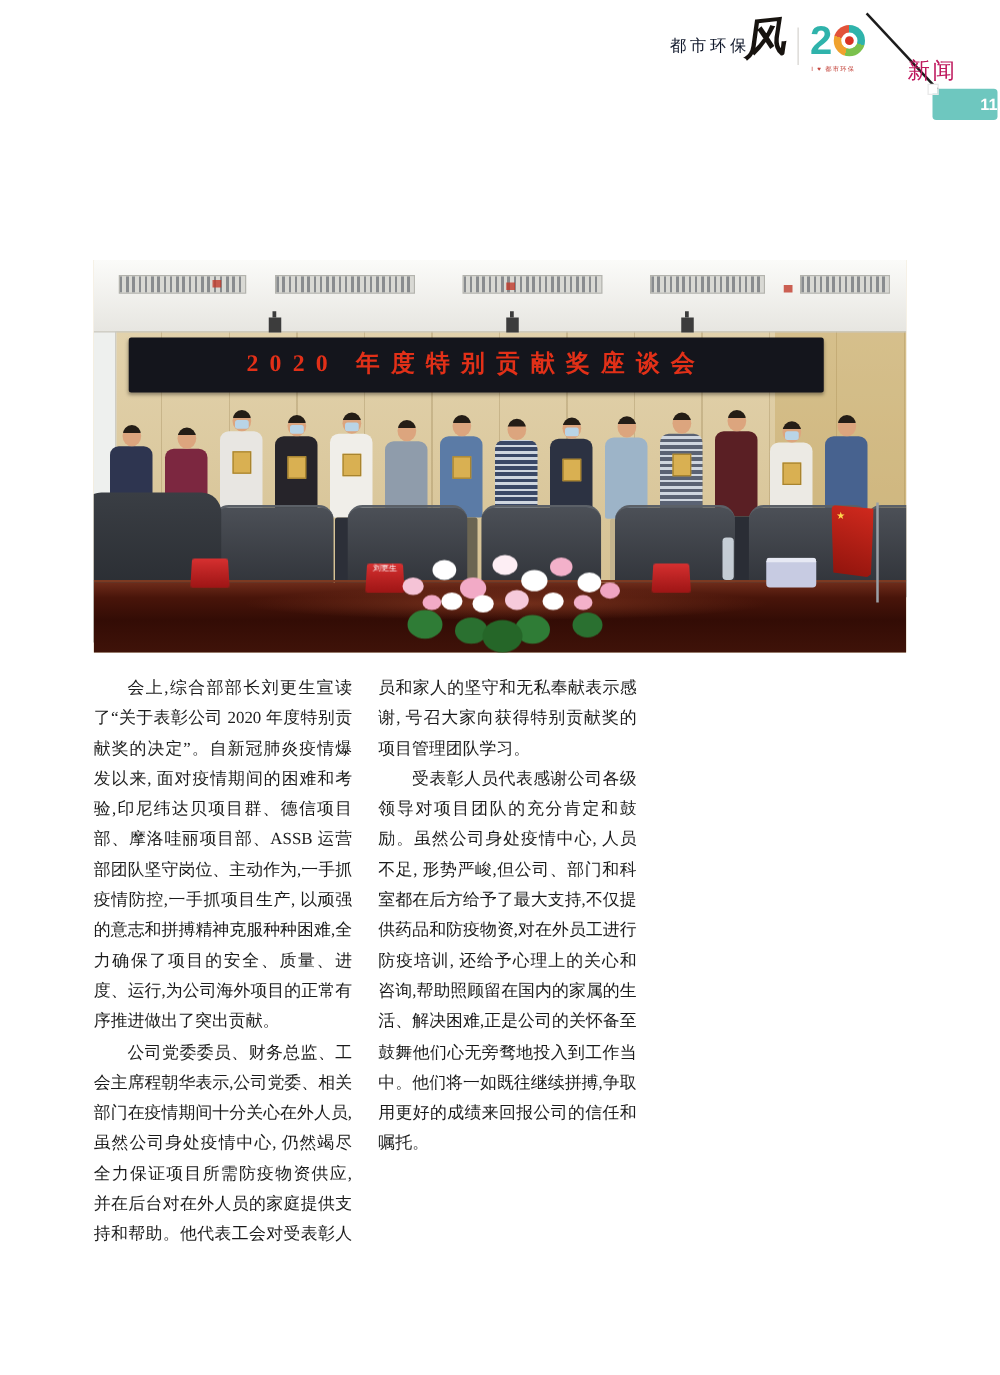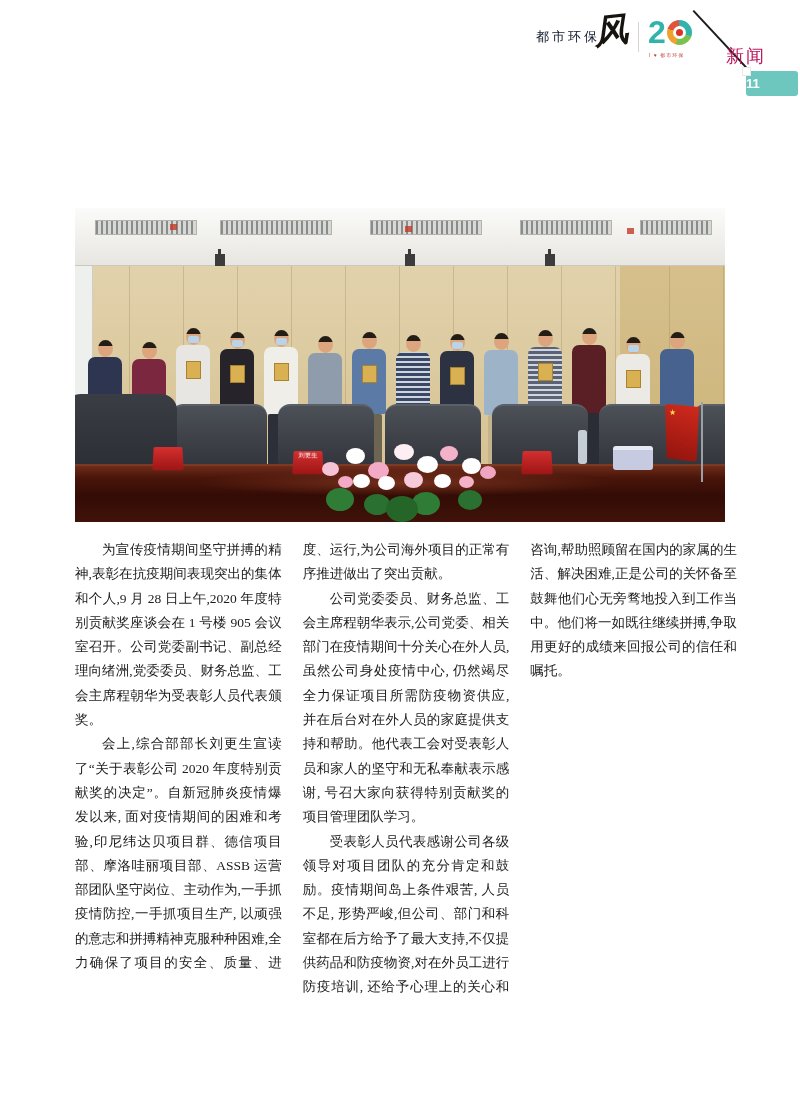--- a/index.html
+++ b/index.html
@@ -22,21 +22,21 @@
   .anniv-zero::before{content:"";position:absolute;left:6px;top:6px;width:13px;height:13px;
               border-radius:50%;background:#fff;}
   .anniv-zero::after{content:"";position:absolute;left:9px;top:9px;width:7px;height:7px;
               border-radius:50%;background:#d93325;}
   .anniv-tagline{position:absolute;left:649px;top:52px;font-size:5px;letter-spacing:1px;color:#c4453c;}
   .diag-line{position:absolute;left:694px;top:10px;width:85px;height:1.6px;background:#1c1c1c;
              transform-origin:0 0;transform:rotate(47deg);}
   .section-label{position:absolute;left:726px;top:24px;font-size:18px;font-weight:normal;
                  letter-spacing:2px;color:#be185d;margin-top:20px;}
   .page-tab{position:absolute;left:746px;top:71px;width:52px;height:25px;background:#6ec7bf;
-            border-radius:3px;color:#fff;font-size:13px;font-weight:bold;text-align:left;
+            border-radius:3px;color:#fff;font-size:13px;font-weight:bold;text-align:right;
             line-height:25px;}
   .tab-corner{position:absolute;left:743px;top:68px;width:7px;height:7px;background:#fff;
               outline:1px solid #e8e8e8;}
 
   
   .article-title{position:absolute;left:75px;top:146px;width:662px;text-align:center;
                  font-size:27px;font-weight:bold;letter-spacing:1px;color:#0e0e0e;}
 
   
   .photo{position:absolute;left:75px;top:208px;width:650px;height:314px;overflow:hidden;
@@ -137,20 +137,21 @@
         <div class="vent" style="left: 565px; width: 70px;"></div>
         <div class="exit-mark" style="left: 95px; top: 16px;"></div>
         <div class="exit-mark" style="left: 330px; top: 18px;"></div>
         <div class="exit-mark" style="left: 552px; top: 20px;"></div>
       </div>
     <div id="mounts">
         <div class="mount" style="left: 140px;"></div>
         <div class="mount" style="left: 330px;"></div>
         <div class="mount" style="left: 470px;"></div>
       </div>
+    <div class="banner">2020 年度特别贡献奖座谈会</div>
     <div id="people">
         <div class="person" style="left: 12px; height: 128px;">
           <div class="head"></div>
           <div class="torso" style="background: rgb(46, 53, 80); height: 61px;"></div>
           <div class="legs" style="background: rgb(185, 168, 136);"></div>
         </div>
         <div class="person" style="left: 56px; height: 126px;">
           <div class="head"></div>
           <div class="torso" style="background: rgb(124, 39, 64); height: 60px;"></div>
           <div class="legs" style="background: rgb(200, 184, 148);"></div>
@@ -278,19 +279,18 @@
     <div class="flag">
       <div class="flag-pole"></div>
       <div class="flag-cloth"></div>
       <div class="flag-star">★</div>
     </div>
     <div class="tissue-box"></div>
     <div class="bottle"></div>
   </div>
 
   <div class="article-body">
-    <p>为宣传疫情期间坚守拼搏的精神,表彰在抗疫期间表现突出的集体和个人,9 月 28 日上午,2020 年度特别贡献奖座谈会在 1 号楼 905 会议室召开。公司党委副书记、副总经理向绪洲,党委委员、财务总监、工会主席程朝华为受表彰人员代表颁奖。</p>
       <p>会上,综合部部长刘更生宣读了“关于表彰公司 2020 年度特别贡献奖的决定”。自新冠肺炎疫情爆发以来, 面对疫情期间的困难和考验,印尼纬达贝项目群、德信项目部、摩洛哇丽项目部、ASSB 运营部团队坚守岗位、主动作为,一手抓疫情防控,一手抓项目生产, 以顽强的意志和拼搏精神克服种种困难,全力确保了项目的安全、质量、进度、运行,为公司海外项目的正常有序推进做出了突出贡献。</p>
       <p>公司党委委员、财务总监、工会主席程朝华表示,公司党委、相关部门在疫情期间十分关心在外人员, 虽然公司身处疫情中心, 仍然竭尽全力保证项目所需防疫物资供应, 并在后台对在外人员的家庭提供支持和帮助。他代表工会对受表彰人员和家人的坚守和无私奉献表示感谢, 号召大家向获得特别贡献奖的项目管理团队学习。</p>
-      <p>受表彰人员代表感谢公司各级领导对项目团队的充分肯定和鼓励。疫情期间岛上条件艰苦, 人员不足, 形势严峻,但公司、部门和科室都在后方给予了最大支持,不仅提供药品和防疫物资,对在外员工进行防疫培训, 还给予心理上的关心和咨询,帮助照顾留在国内的家属的生活、解决困难,正是公司的关怀备至鼓舞他们心无旁骛地投入到工作当中。他们将一如既往继续拼搏,争取用更好的成绩来回报公司的信任和嘱托。</p>
+      <p>受表彰人员代表感谢公司各级领导对项目团队的充分肯定和鼓励。虽然公司身处疫情中心, 人员不足, 形势严峻,但公司、部门和科室都在后方给予了最大支持,不仅提供药品和防疫物资,对在外员工进行防疫培训, 还给予心理上的关心和咨询,帮助照顾留在国内的家属的生活、解决困难,正是公司的关怀备至鼓舞他们心无旁骛地投入到工作当中。他们将一如既往继续拼搏,争取用更好的成绩来回报公司的信任和嘱托。</p>
   </div>
 
 </div>
 
 </body></html>

